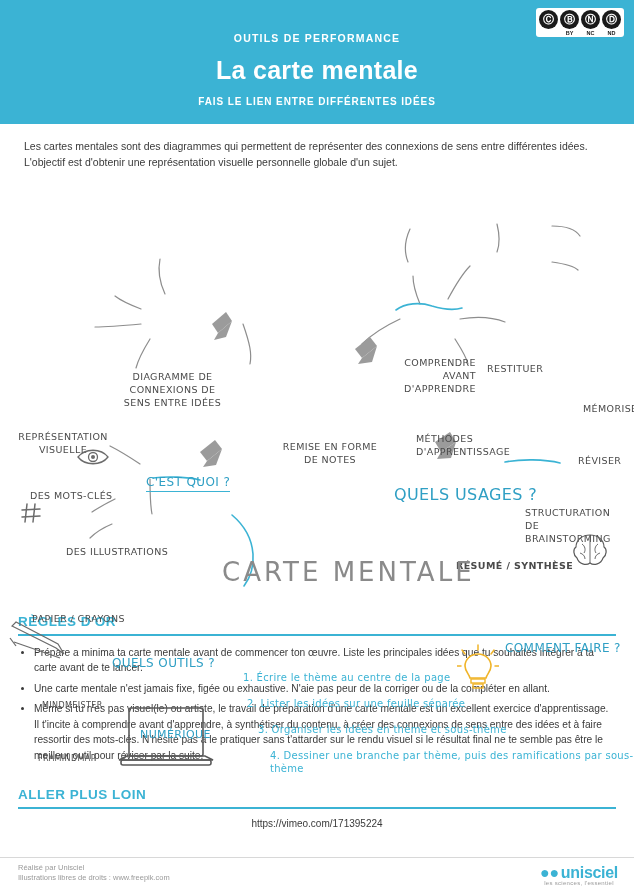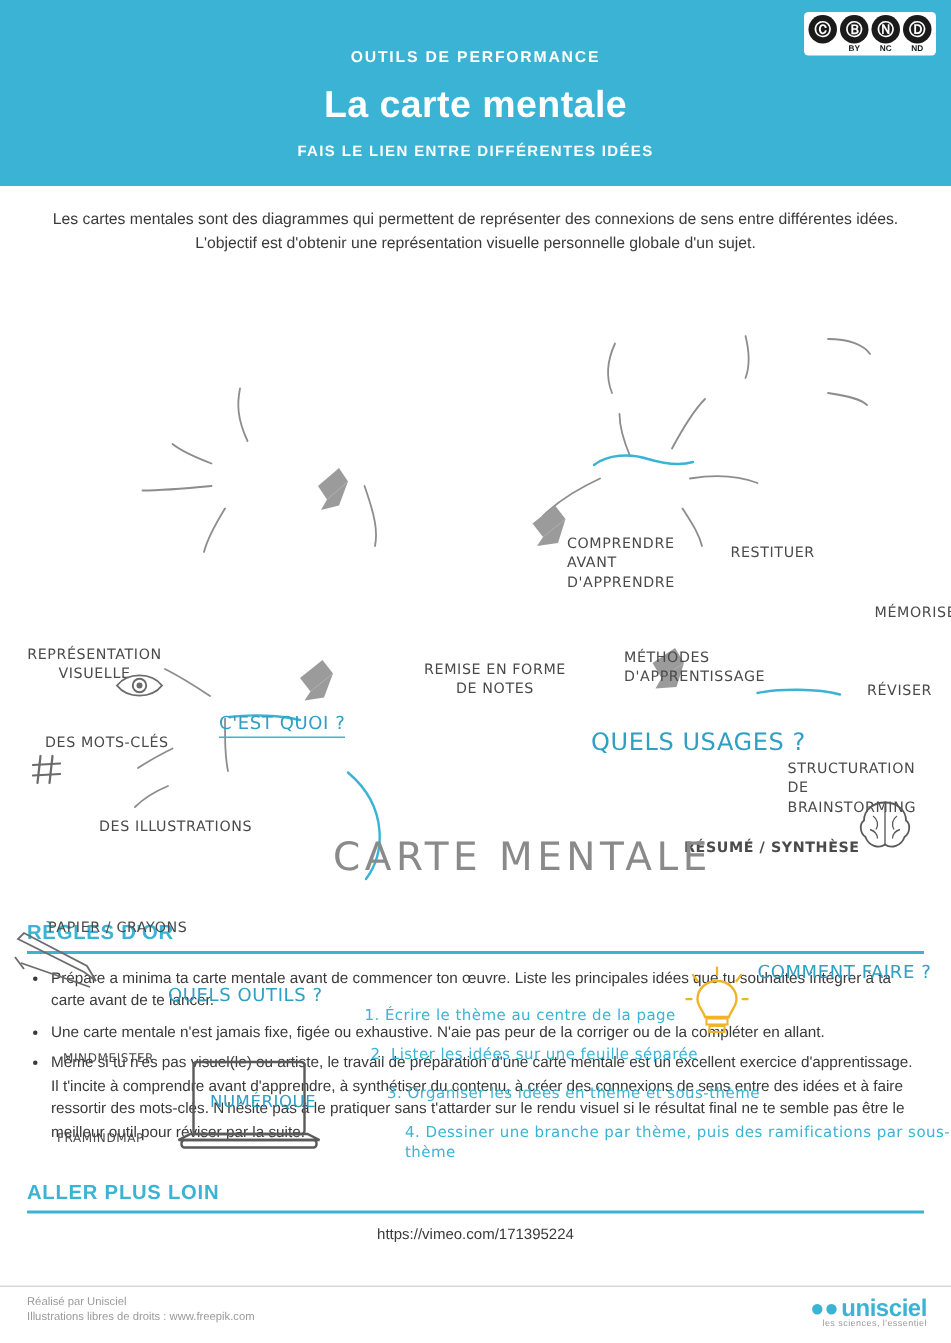--- a/index.html
+++ b/index.html
@@ -61,21 +61,21 @@
     font-size: 11px;
     font-weight: bold;
     display: flex; align-items: center; justify-content: center;
     font-family: "DejaVu Sans", sans-serif;
   }
   .cc-badge .cc-lbl { font-size: 5.5px; color: #1a1a1a; font-weight: bold; margin-top: 1px; }
 
   
   .intro {
     padding: 14px 24px 0 24px;
-    text-align: center;
+    text-align: left;
     font-size: 10.5px;
     line-height: 16px;
     color: #3a3a3a;
   }
 
   
   .canvas {
     position: relative;
     width: 634px;
     height: 440px;
@@ -149,21 +149,21 @@
     border-top: 1px solid #d8d8d8;
     padding: 5px 18px 0 18px;
     font-size: 7.5px;
     color: #9a9a9a;
     line-height: 10px;
   }
   .footer .logo {
     position: absolute;
     right: 16px;
     bottom: 7px;
-    text-align: right;
+    text-align: center;
     color: #3bb3d4;
   }
   .footer .logo .name { font-size: 16px; font-weight: bold; letter-spacing: -0.3px; }
   .footer .logo .tag { font-size: 6px; color: #9a9a9a; letter-spacing: 0.3px; }
   .footer .logo .dots { display:inline-block; margin-right:2px; }
 </style>
 </head>
 <body>
 
 <div class="header">
@@ -237,36 +237,37 @@
     </g>
 
     <g fill="none" stroke="#3bb3d4" stroke-width="1.6" stroke-linecap="round">
       <path d="M396,136 C405,129 420,128 432,132 C442,135 452,137 462,134"></path>
       <path d="M232,341 C245,352 252,366 253,380 C254,394 250,404 244,412"></path>
       <path d="M153,304 C168,302 188,303 200,306"></path>
       <path d="M505,288 C520,285 545,285 560,289"></path>
     </g>
   </svg>
 
+  <div class="node" style="left:120px; top:196px; width:105px; text-align:center;">Diagramme de connexions de sens entre idées</div>
 
   <div class="node" style="left:4px; top:256px; width:118px; text-align:center;">Représentation visuelle</div>
 
   <div class="node" style="left:30px; top:315px; width:90px;">Des mots-clés</div>
 
   <div class="node" style="left:66px; top:371px; width:110px;">Des illustrations</div>
 
   <div class="node blue" style="left:146px; top:302px; font-size:12px;">
     <span class="underline-blue">C'est quoi ?</span>
   </div>
 
   <div class="node" style="left:280px; top:266px; width:100px; text-align:center;">Remise en forme de notes</div>
 
   <div class="node" style="left:416px; top:258px; width:136px;">Méthodes d'apprentissage</div>
 
-  <div class="node" style="left:378px; top:182px; width:80px; text-align:left;">Comprendre avant d'apprendre</div>
+  <div class="node" style="left:396px; top:182px; width:80px; text-align:right;">Comprendre avant d'apprendre</div>
 
   <div class="node" style="left:487px; top:188px;">Restituer</div>
 
   <div class="node" style="left:583px; top:228px;">Mémoriser</div>
 
   <div class="node" style="left:578px; top:280px;">Réviser</div>
 
   <div class="node" style="left:525px; top:332px; width:102px;">Structuration de brainstorming</div>
 
   <div class="node" style="left:456px; top:385px;font-weight:bold;">Résumé / synthèse</div>

